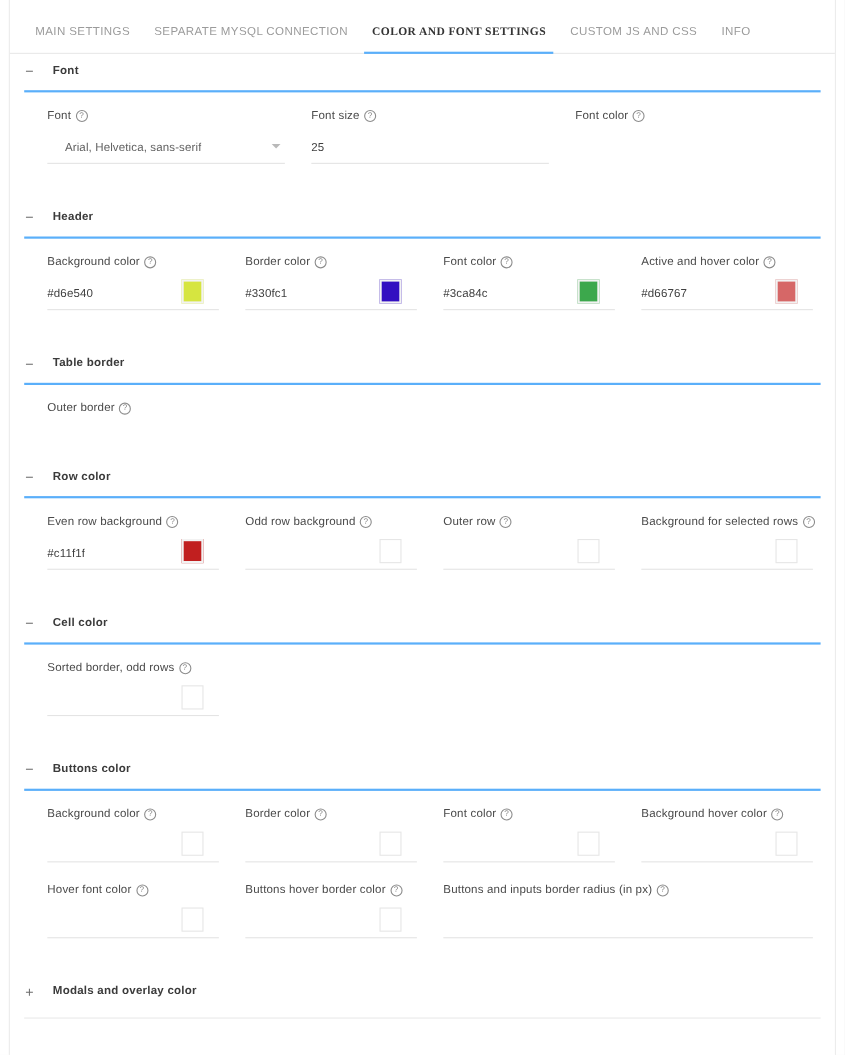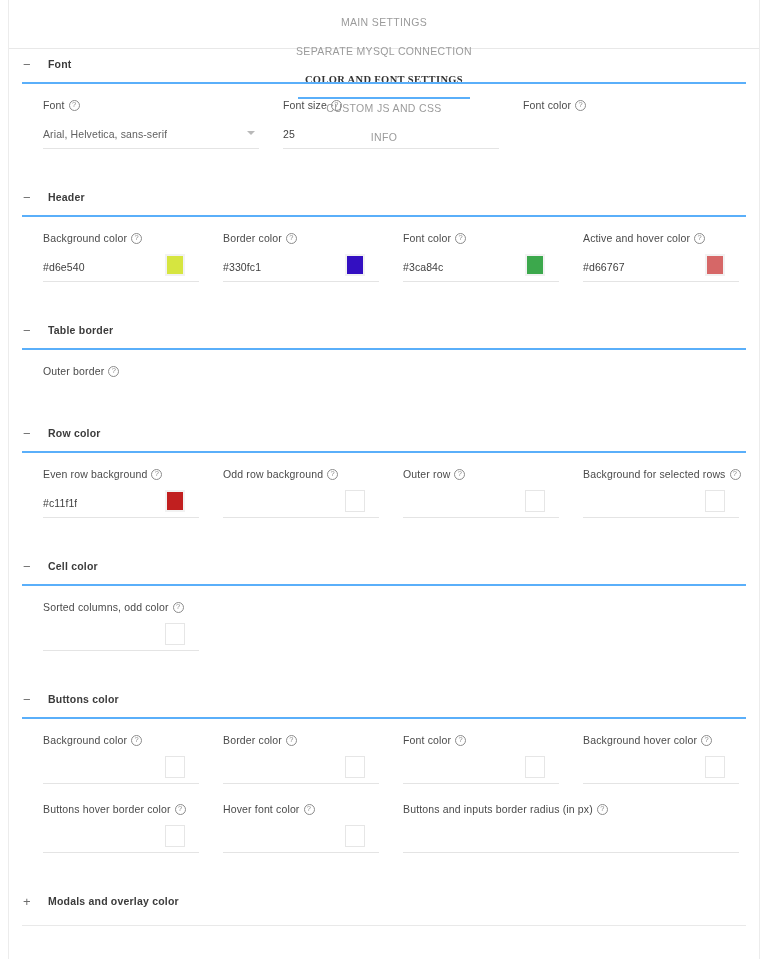--- a/index.html
+++ b/index.html
@@ -34,23 +34,22 @@
   }
 
   
   .tabs {
     position: relative;
     height: 37px;
     margin: 12px 0 0 0;
     padding: 0 12px;
     box-sizing: border-box;
     display: flex;
-    align-items: center;
+    align-items: flex-end;
     border-bottom: 1px solid #e8e8e8;
-    flex-direction: column;
   }
   .tab {
     position: relative;
     padding: 4px 11px 13px 11px;
     font-size: 10.5px;
     letter-spacing: 0.35px;
     color: #9b9b9b;
     text-transform: uppercase;
     white-space: nowrap;
     cursor: pointer;
@@ -160,21 +159,21 @@
     align-items: center;
     box-sizing: border-box;
   }
   .ctl .val {
     font-size: 10.5px;
     color: #3f3f3f;
     letter-spacing: 0.1px;
     white-space: nowrap;
     overflow: hidden;
   }
-  .ctl.select .val { color: #616161; }
+  .ctl.select .val { color: #616161; margin-left: 16px; }
   .caret {
     position: absolute;
     right: 4px;
     top: 12px;
     width: 0; height: 0;
     border-left: 4px solid transparent;
     border-right: 4px solid transparent;
     border-top: 4px solid #b9b9b9;
   }
   .swatch {
@@ -366,21 +365,21 @@
         <div class="section">
           <div class="sec-head">
             <span class="sec-toggle">−</span>
             <span class="sec-title">Cell color</span>
           </div>
           <div class="sec-rule"></div>
           <div class="fields">
             <div class="row">
               <div class="col">
                 <div class="flabel">
-                  <span>Sorted columns, odd color</span>
+                  <span>Sorted border, odd rows</span>
                   <span class="qmark"></span>
                 </div>
                 <div class="ctl">
                   <span class="val"></span>
                   <span class="swatch empty"></span>
                 </div>
               </div>
             </div>
           </div>
           <div style="height: 33px;"></div>
@@ -430,31 +429,31 @@
                 </div>
                 <div class="ctl">
                   <span class="val"></span>
                   <span class="swatch empty"></span>
                 </div>
               </div>
             </div>
             <div class="row">
               <div class="col">
                 <div class="flabel">
+                  <span>Hover font color</span>
+                  <span class="qmark"></span>
+                </div>
+                <div class="ctl">
+                  <span class="val"></span>
+                  <span class="swatch empty"></span>
+                </div>
+              </div>
+              <div class="col">
+                <div class="flabel">
                   <span>Buttons hover border color</span>
-                  <span class="qmark"></span>
-                </div>
-                <div class="ctl">
-                  <span class="val"></span>
-                  <span class="swatch empty"></span>
-                </div>
-              </div>
-              <div class="col">
-                <div class="flabel">
-                  <span>Hover font color</span>
                   <span class="qmark"></span>
                 </div>
                 <div class="ctl">
                   <span class="val"></span>
                   <span class="swatch empty"></span>
                 </div>
               </div>
               <div class="col span2">
                 <div class="flabel">
                   <span>Buttons and inputs border radius (in px)</span>

